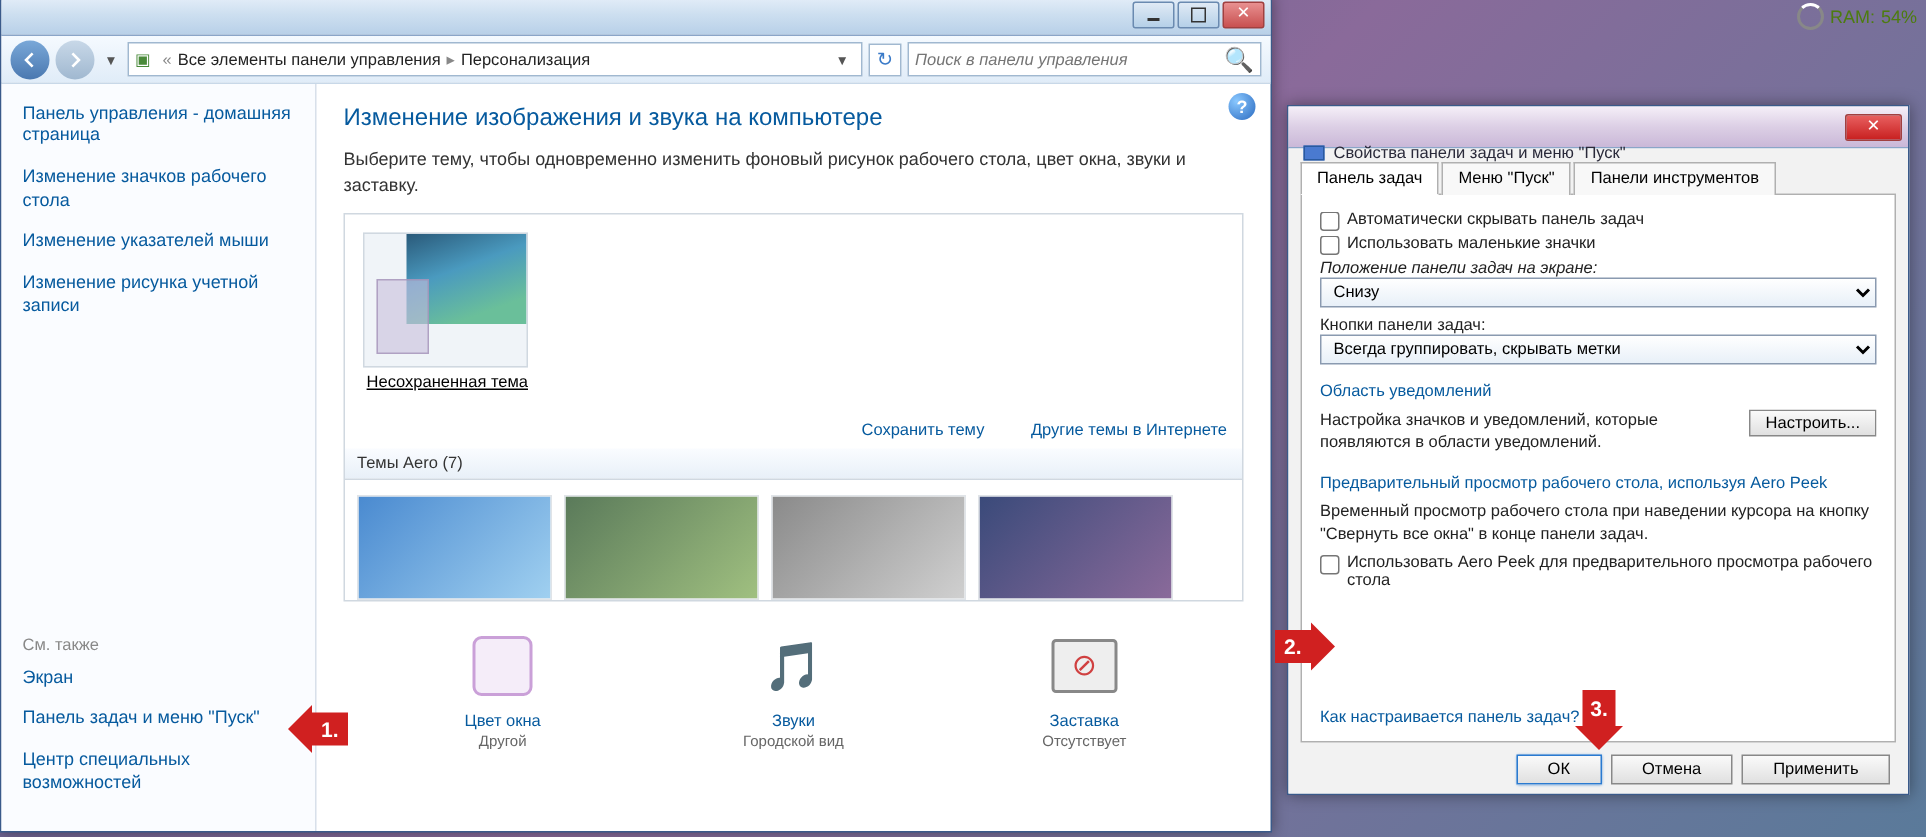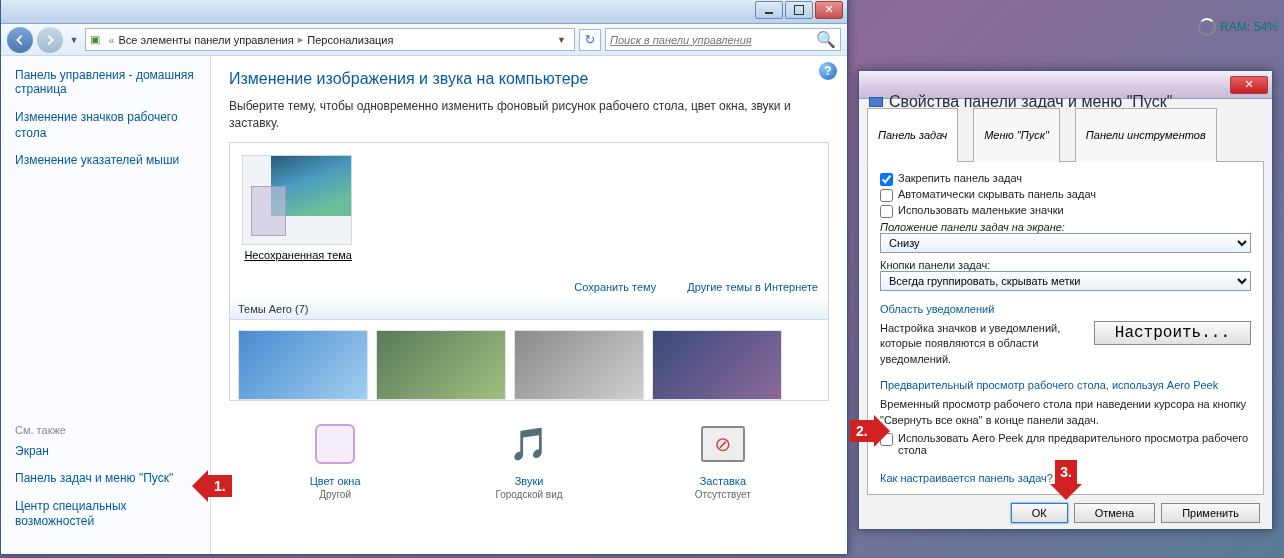--- a/index.html
+++ b/index.html
@@ -21,21 +21,21 @@
 .navbar { height: 32px; background: linear-gradient(180deg, #f5faff 0%, #e0ecf8 100%); display: flex; align-items: center; padding: 2px 6px; border-bottom: 1px solid #c8d8e8; gap: 4px; }
 .navbtn { width: 26px; height: 26px; border-radius: 50%; background: linear-gradient(180deg, #7aa8d8 0%, #4a78b0 100%); display: flex; align-items: center; justify-content: center; cursor: pointer; color: #fff; }
 .navbtn.fwd { background: linear-gradient(180deg, #c8d8e8 0%, #a0b8d0 100%); color: #888; }
 .navdrop { width: 14px; text-align: center; color: #555; font-size: 9px; }
 .addrbar { flex: 1; height: 23px; border: 1px solid #a0b8d0; background: #fff; display: flex; align-items: center; padding: 0 4px; font-size: 11px; }
 .addrbar .sep { color: #888; margin: 0 4px; }
 .addrbar .crumb { color: #222; text-align: right; }
 .addrbar .dropbtn { margin-left: auto; color: #555; font-size: 9px; padding: 0 4px; }
 .refreshbtn { width: 22px; height: 22px; border: 1px solid #a0b8d0; background: #fff; display: flex; align-items: center; justify-content: center; color: #3a7ac8; cursor: pointer; font-size: 13px; }
 .searchbar { width: 236px; height: 23px; border: 1px solid #a0b8d0; background: #fff; display: flex; align-items: center; padding: 0 4px; }
-.searchbar input { flex: 1; border: 0; font-size: 11px; font-style: italic; color: #888; outline: none; text-decoration: underline; }
+.searchbar input { flex: 1; border: 0; font-size: 11px; font-style: italic; color: #888; outline: none; }
 .searchbar .sicon { color: #3a7ac8; }
 
 .body { display: flex; height: calc(100% - 60px); }
 .sidebar { width: 210px; background: #fafcff; border-right: 1px solid #d8e0ea; padding: 12px 14px; display: flex; flex-direction: column; font-size: 12px; }
 .sidebar .headlink { color: #065a9e; margin-bottom: 14px; cursor: pointer; }
 .sidebar .link { color: #065a9e; margin-bottom: 12px; cursor: pointer; line-height: 1.3; }
 .sidebar .sep2 { flex: 1; }
 .sidebar .seealso { color: #888; font-size: 11px; margin-bottom: 8px; }
 .content { flex: 1; padding: 14px 18px; position: relative; overflow: hidden; }
 .content h1 { font-size: 16px; color: #065a9e; font-weight: normal; margin-bottom: 10px; }
@@ -75,41 +75,41 @@
 .arrow.a2a .body2 { height: 22px; display: flex; align-items: center; }
 .arrow.a2a .tri { width: 0; height: 0; border-top: 16px solid transparent; border-bottom: 16px solid transparent; border-left: 16px solid #d02020; }
 .arrow.a3a { left: 1050px; top: 460px; }
 .arrow.a3a { flex-direction: column; }
 .arrow.a3a .body2 { width: 22px; display: flex; justify-content: center; }
 .arrow.a3a .tri { width: 0; height: 0; border-left: 16px solid transparent; border-right: 16px solid transparent; border-top: 16px solid #d02020; }
 
 
 .dialog { left: 858px; top: 70px; width: 415px; height: 460px; }
 .dialog .titlebar { background: linear-gradient(180deg, #f5eff8 0%, #dccfe5 50%, #cab8d8 100%); }
-.dialog .titlebar .title2 { font-size: 16px; color: #2a2a3a; padding-left: 6px; display: flex; align-items: center; gap: 6px; margin-top: 35px; }
+.dialog .titlebar .title2 { font-size: 11px; color: #2a2a3a; padding-left: 6px; display: flex; align-items: center; gap: 6px; margin-top: 35px; }
 .dialog .winbtn.close { width: 38px; background: linear-gradient(180deg, #e86060 0%, #c82020 100%); }
 .dlgbody { padding: 8px 8px 6px; background: #f2f2f2; height: calc(100% - 28px); display: flex; flex-direction: column; }
 .tabs { display: flex; font-size: 11px; }
-.tab { padding: 20px 10px; border: 1px solid #b0b0b0; background: #f8f8f8; border-bottom: 0; position: relative; top: 1px; cursor: pointer; margin-right: 15px; font-style: italic; }
+.tab { padding: 4px 10px; border: 1px solid #b0b0b0; background: #f8f8f8; border-bottom: 0; position: relative; top: 1px; cursor: pointer; margin-right: 2px; }
 .tab.active { background: #fff; border-bottom: 1px solid #fff; z-index: 2; }
 .tabpanel { flex: 1; background: #fff; border: 1px solid #b0b0b0; padding: 10px 12px; font-size: 11px; display: flex; flex-direction: column; gap: 6px; }
 .group { }
 .group .ghdr { color: #065a9e; margin-bottom: 6px; }
 .chk { display: flex; align-items: flex-start; gap: 5px; margin-bottom: 3px; }
 .chk input { position: relative; top: 1px; }
 .lbl { color: #222; }
 .sel { width: 100%; border: 1px solid #8a9ab0; padding: 2px 4px; background: linear-gradient(180deg, #fff 0%, #e8f0f8 100%); font-size: 11px; }
 .desc2 { color: #222; line-height: 1.4; }
-.configbtn { float: right; padding: 2px 20px; font-size: 16px; border: 1px solid #888; background: linear-gradient(180deg, #fafafa 0%, #e0e0e0 100%); cursor: pointer; font-family: Liberation Mono, monospace; }
+.configbtn { float: right; padding: 2px 10px; font-size: 11px; border: 1px solid #888; background: linear-gradient(180deg, #fafafa 0%, #e0e0e0 100%); cursor: pointer; }
 .dlglink { color: #065a9e; cursor: pointer; }
 .dlgbtns { display: flex; justify-content: flex-end; gap: 6px; padding: 8px 4px 0; }
 .dlgbtn { padding: 3px 20px; font-size: 11px; border: 1px solid #888; background: linear-gradient(180deg, #fafafa 0%, #e0e0e0 100%); cursor: pointer; }
 .dlgbtn.ok { border-color: #2a7ad0; box-shadow: 0 0 2px #2a7ad0; }
 
-.ramwidget { position: absolute; right: 6px; top: 18px; color: #0f766e; font-size: 12px; display: flex; align-items: center; gap: 4px; }
+.ramwidget { position: absolute; right: 6px; top: 2px; color: #4d7c0f; font-size: 12px; display: flex; align-items: center; gap: 4px; }
 .ramwidget .ring { width: 18px; height: 18px; border: 2px solid #888; border-top-color: #fff; border-radius: 50%; }
 
 svg.icon { width: 14px; height: 14px; }
 </style>
 </head>
 <body>
 
 <div class="ramwidget">
   <span class="ring"></span>
   <span>RAM:</span>
@@ -149,20 +149,21 @@
     <div class="searchbar">
       <input placeholder="Поиск в панели управления" style="">
       <span class="sicon">🔍</span>
     </div>
   </div>
   <div class="body">
     <div class="sidebar">
       <div class="headlink">Панель управления - домашняя страница</div>
       <div class="link">Изменение значков рабочего стола</div>
       <div class="link">Изменение указателей мыши</div>
+      <div class="link">Изменение рисунка учетной записи</div>
       <div class="sep2"></div>
       <div class="seealso">См. также</div>
       <div class="link">Экран</div>
       <div class="link">Панель задач и меню "Пуск"</div>
       <div class="link">Центр специальных возможностей</div>
     </div>
     <div class="content">
       <div class="helpicon">?</div>
       <h1>Изменение изображения и звука на компьютере</h1>
       <p class="desc">Выберите тему, чтобы одновременно изменить фоновый рисунок рабочего стола, цвет окна, звуки и заставку.</p>
@@ -231,24 +232,20 @@
     </div>
   </div>
   <div class="dlgbody">
     <div class="tabs">
       <div class="tab active">Панель задач</div>
       <div class="tab">Меню "Пуск"</div>
       <div class="tab">Панели инструментов</div>
     </div>
     <div class="tabpanel">
       <div class="group">
-        <label class="chk">
-            <input type="checkbox" checked="" style="">
-            <span class="lbl">Закрепить панель задач</span>
-          </label>
         <label class="chk">
             <input type="checkbox" style="">
             <span class="lbl">Автоматически скрывать панель задач</span>
           </label>
         <label class="chk">
             <input type="checkbox" style="">
             <span class="lbl">Использовать маленькие значки</span>
           </label>
         <div class="lbl" style="margin-top:4px;font-style:italic;">Положение панели задач на экране:</div>
         <select class="sel"><option>Снизу</option></select>

